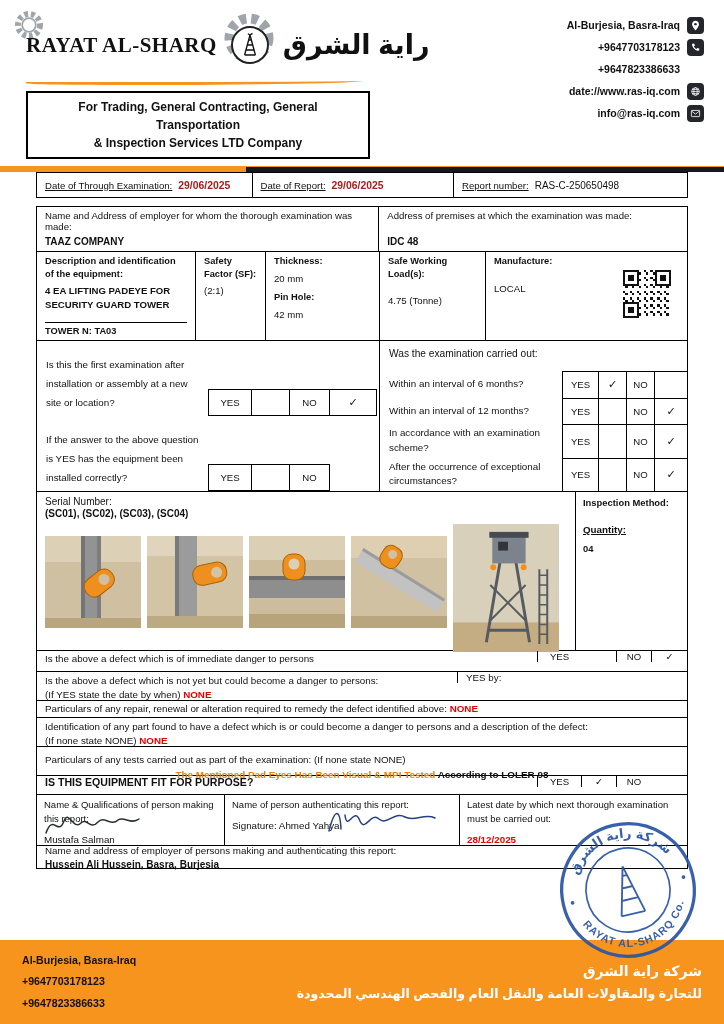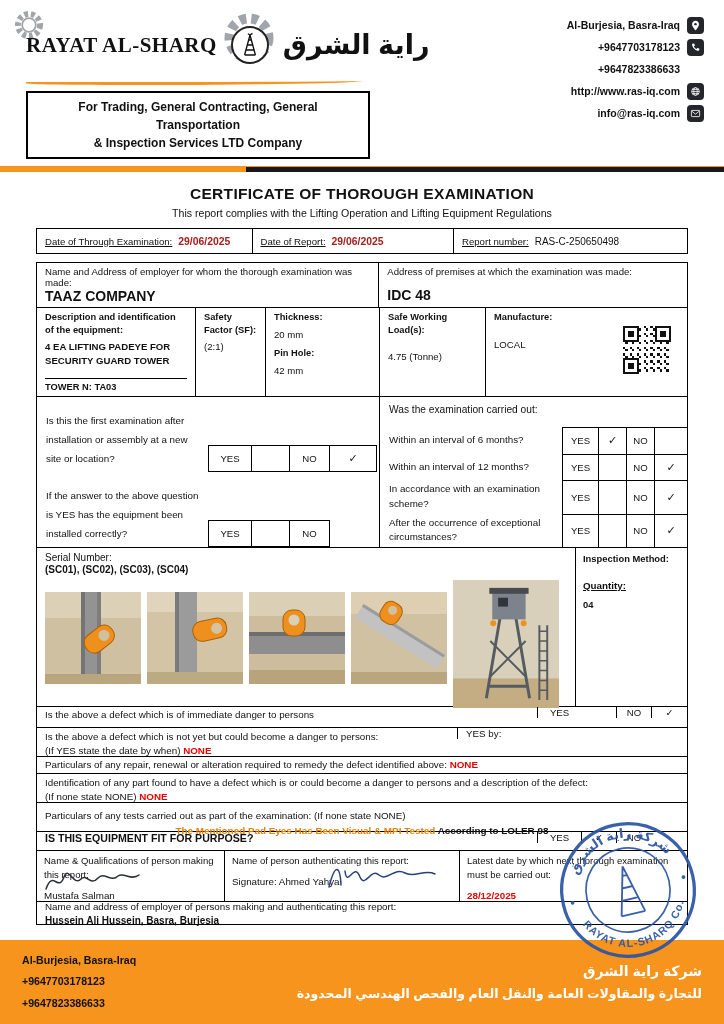--- a/index.html
+++ b/index.html
@@ -50,21 +50,21 @@
   .dateval{color:var(--date-red);font-weight:bold;font-size:10.4px;}
 
   .meta{margin-top:0;margin-bottom:9px;height:26px;}
   .meta .cell{display:flex;align-items:center;gap:6px;}
   .mc1{width:33%;} .mc2{width:31%;} .mc3{width:36%;}
   .repnum{font-size:10px;}
 
   .emp{height:46px;}
   .emp .cell{display:flex;flex-direction:column;justify-content:space-between;padding:3px 8px 4px;}
   .empL{width:52.5%;} .empR{width:47.5%;}
-  .bigval{font-size:14px;font-weight:bold;}
+  .bigval{font-size:10px;font-weight:bold;}
 
   .equip{height:90px;}
   .eq1{width:158px;display:flex;flex-direction:column;}
   .eq2{width:70px;} .eq3{width:114px;} .eq4{width:106px;} .eq5{flex:1;position:relative;}
   .eqlbl{font-size:9.3px;font-weight:bold;line-height:1.35;}
   .eqval{font-size:9.6px;margin-top:4px;line-height:1.45;}
   .towerline{border-top:1px solid #000;margin-top:auto;padding:3px 0 1px;font-size:9.3px;font-weight:bold;}
   .qr-box{position:absolute;top:9px;right:7px;width:66px;height:66px;}
   .qr-box svg{width:100%;height:100%;}
 
@@ -186,21 +186,21 @@
           <svg viewBox="0 0 16 16">
               <path fill="#fff" d="M4.3 2.1l2.1.3.7 2.7-1.5 1.3c.8 1.7 2.1 3 3.7 3.8l1.4-1.4 2.7.7.2 2.1-1.2 1.2c-3.3.4-9.2-4.1-9.5-9.5z"></path>
             </svg>
         </span>
       </div>
       <div class="crow">
         <span>+9647823386633</span>
         <span class="cicon blank"></span>
       </div>
       <div class="crow">
-        <span>http://www.ras-iq.com</span>
+        <span>date://www.ras-iq.com</span>
         <span class="cicon">
           <svg viewBox="0 0 16 16" fill="none" stroke="#fff" stroke-width="1.1">
               <circle cx="8" cy="8" r="5.6"></circle>
               <ellipse cx="8" cy="8" rx="2.6" ry="5.6"></ellipse>
               <path d="M2.4 8h11.2M3.2 5h9.6M3.2 11h9.6"></path>
             </svg>
         </span>
       </div>
       <div class="crow">
         <span>info@ras-iq.com</span>
@@ -209,24 +209,20 @@
               <rect x="2" y="3.5" width="12" height="9" rx="1"></rect>
               <path d="M2.5 4.5L8 9l5.5-4.5"></path>
             </svg>
         </span>
       </div>
     </div>
   </header>
 
   <div class="band"></div>
 
-  <section class="titleblock">
-    <h1>CERTIFICATE OF THOROUGH EXAMINATION</h1>
-    <p>This report complies with the Lifting Operation and Lifting Equipment Regulations</p>
-  </section>
 
   <main class="form">
 
     <div class="row meta">
       <div class="cell mc1">
         <span class="lbl u">Date of Through Examination:</span>
         <span class="dateval">29/06/2025</span>
       </div>
       <div class="cell mc2 bl">
         <span class="lbl u">Date of Report:</span>

